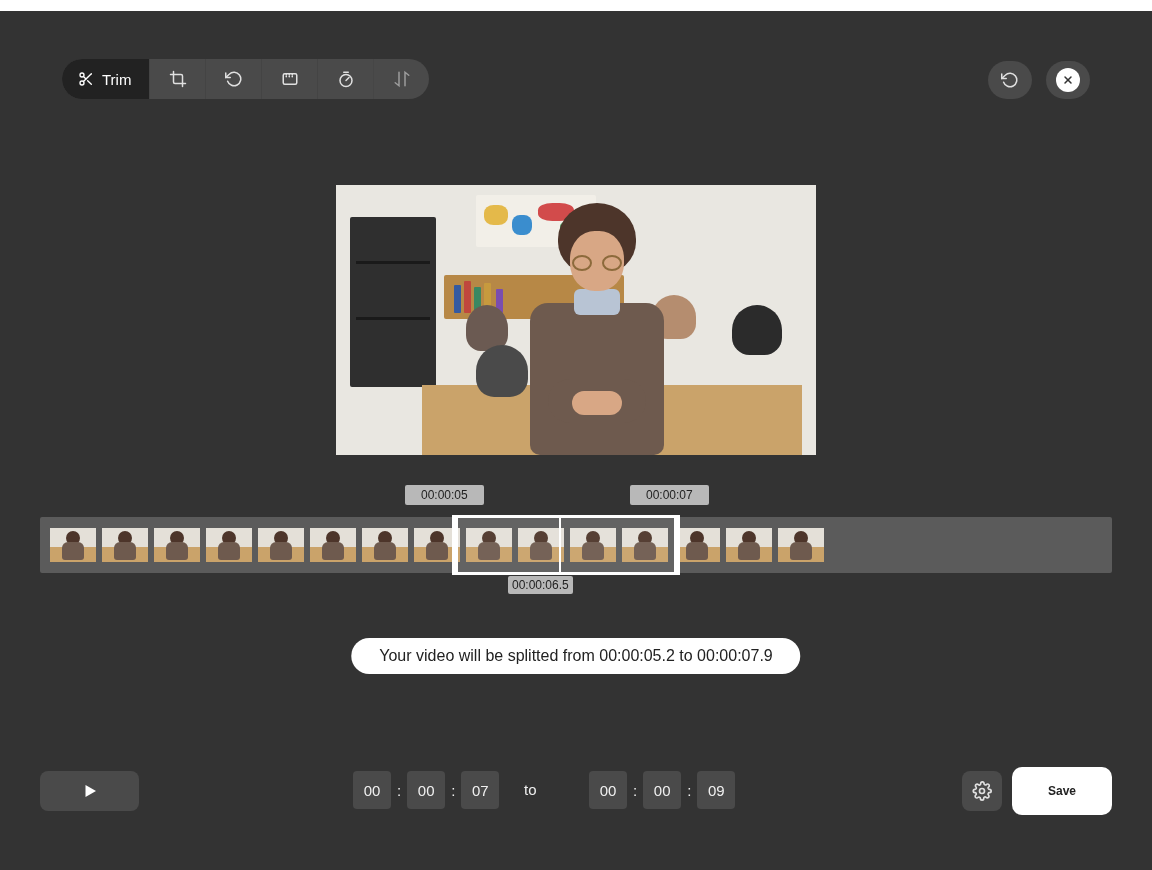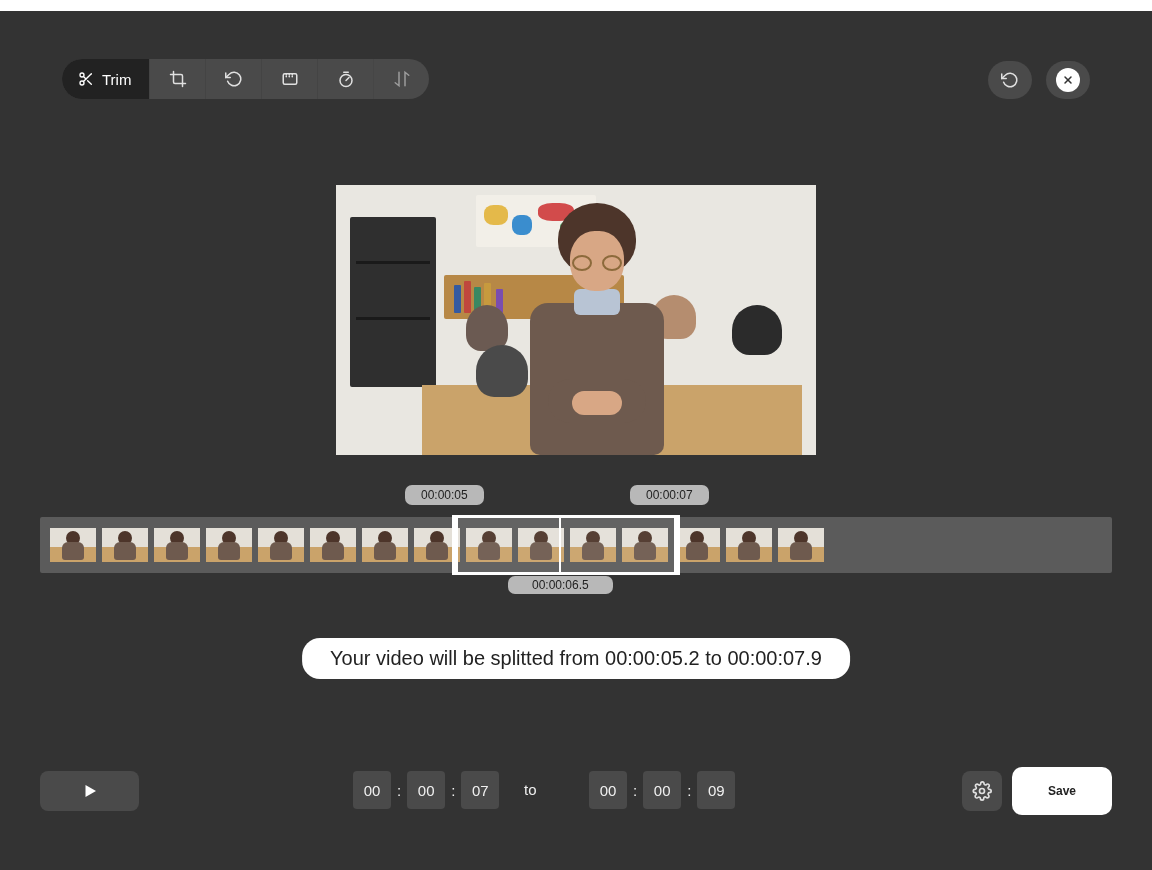--- a/index.html
+++ b/index.html
@@ -106,21 +106,21 @@
   .t-blazer{position:absolute;left:28px;top:100px;width:134px;height:152px;background:#6e5a4e;border-radius:18px 18px 10px 10px;}
   .t-arms{position:absolute;left:46px;top:176px;width:98px;height:44px;background:#6e5a4e;border-radius:22px;}
   .t-hands{position:absolute;left:70px;top:188px;width:50px;height:24px;background:#d8a785;border-radius:12px;}
   
   .time-tag{
     position:absolute;
     background:var(--tag-bg);
     color:#222;
     font-size:12px;
     padding:3px 16px;
-    border-radius:7px;
+    border-radius:2px;
   }
   
   .timeline{
     position:absolute;left:40px;top:506px;width:1072px;height:56px;
     background:#5b5b5b;
     display:flex;align-items:center;gap:6px;
     padding:0 10px;
     border-radius:2px;
   }
   .thumb{
@@ -140,21 +140,21 @@
     pointer-events:none;
   }
   .sel-handle{position:absolute;top:0;bottom:0;width:6px;background:var(--white);cursor:ew-resize;pointer-events:auto;}
   .sel-left{left:-3px;} .sel-right{right:-3px;}
   .playhead{position:absolute;top:-2px;bottom:-2px;width:2px;background:var(--white);}
   
   .split-msg{
     position:absolute;left:50%;top:627px;transform:translateX(-50%);
     background:var(--white);color:#222;
     padding:9px 28px;border-radius:18px;
-    font-size:20px;
+    font-size:16px;
   }
   
   .play-btn{
     position:absolute;left:40px;top:760px;
     width:99px;height:40px;background:var(--toolbar);
     border-radius:8px;display:flex;align-items:center;justify-content:center;
     cursor:pointer;
   }
   .time-group{
     position:absolute;top:760px;display:flex;align-items:center;gap:6px;
@@ -366,21 +366,21 @@
         <div class="mb"></div>
       </div>
 
     <div class="selection" style="left:412px;width:228px;">
       <div class="sel-handle sel-left"></div>
       <div class="sel-handle sel-right"></div>
       <div class="playhead" style="left:104px;"></div>
     </div>
   </div>
 
-  <div class="time-tag" style="left:508px;top:565px;padding:2px 24px;">00:00:06.5</div>
+  <div class="time-tag" style="left:508px;top:565px;padding:2px 4px;">00:00:06.5</div>
 
   <div class="split-msg">
     <span>Your video will be splitted from </span>
     <span>00:00:05.2</span>
     <span> to </span>
     <span>00:00:07.9</span>
   </div>
 
   <div class="play-btn">
     <svg width="18" height="18" viewBox="0 0 24 24" fill="#fff">

